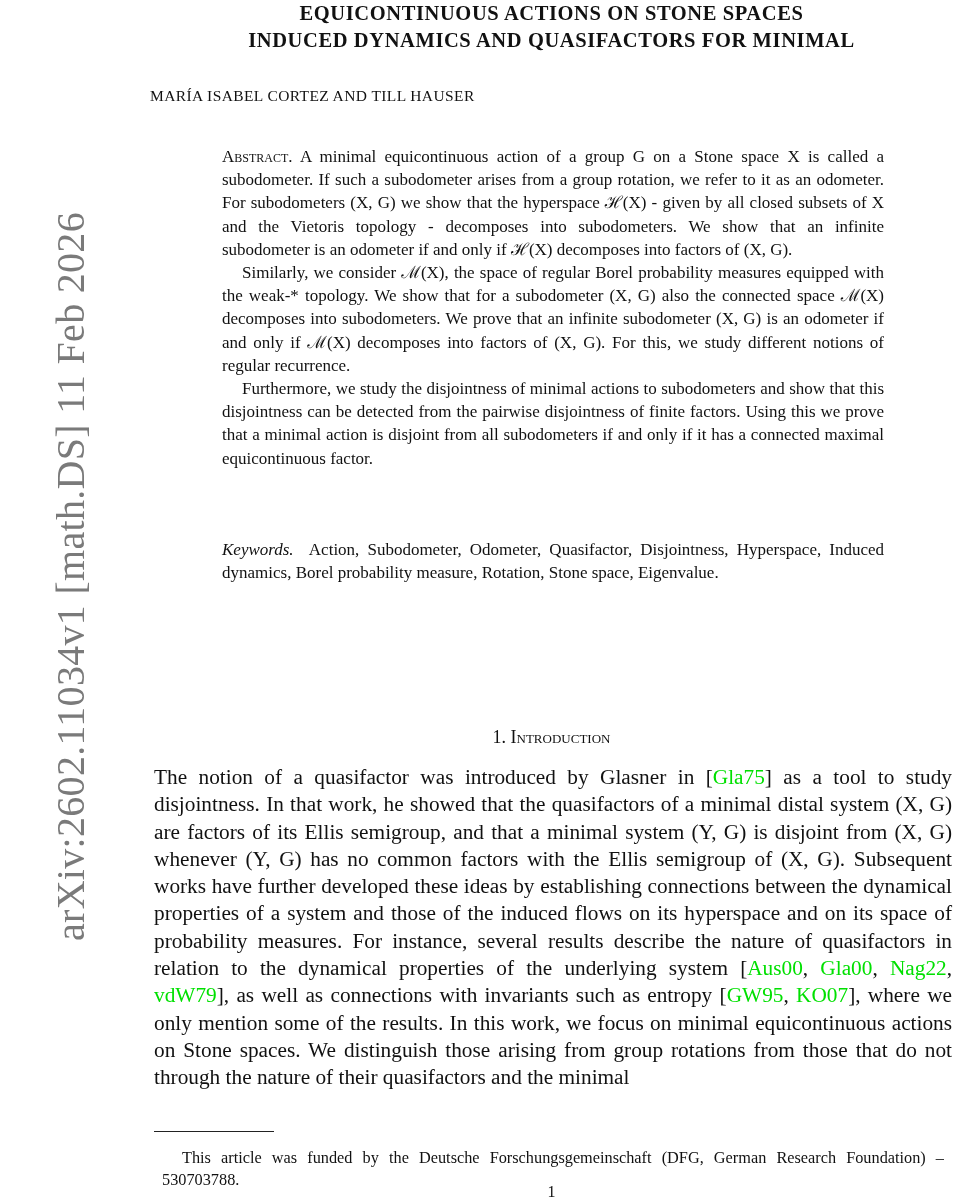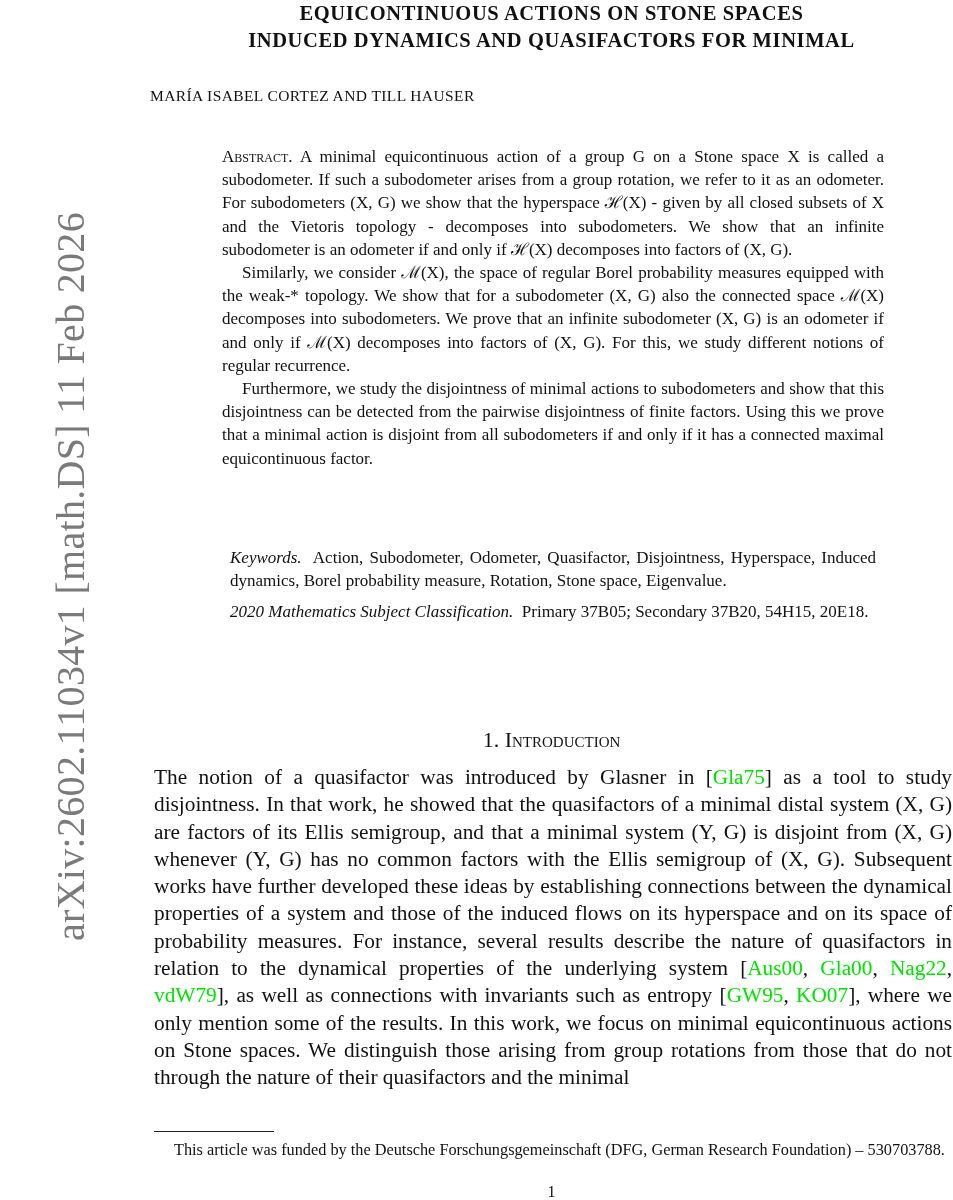--- a/index.html
+++ b/index.html
@@ -6,28 +6,28 @@
   body { width: 953px; height: 1200px; position: relative; overflow: hidden; font-family: "Liberation Serif", "DejaVu Serif", serif; color: #111; }
   .side { position: absolute; left: 0; top: 0; width: 60px; height: 1200px; }
   .side-text { position: absolute; left: 47px; top: 941px; transform-origin: 0 0; transform: rotate(-90deg); white-space: nowrap; font-size: 40px; color: #7a7a7a; letter-spacing: 0.3px; }
   .title { position: absolute; left: 150px; top: 0; width: 803px; text-align: center; font-weight: bold; font-size: 20.5px; line-height: 27px; letter-spacing: 0.6px; }
   .authors { position: absolute; left: 150px; top: 87px; width: 803px; text-align: left; font-size: 15.5px; letter-spacing: 0.4px; }
   .abstract { position: absolute; left: 222px; top: 145px; width: 662px; font-size: 17px; line-height: 23.2px; text-align: justify; }
   .abstract p { margin: 0; }
   .abstract p.ind { text-indent: 20px; }
   .sc { font-variant: small-caps; margin-top: 45px; }
   .meta { position: absolute; left: 222px; top: 538px; width: 662px; font-size: 17px; line-height: 23.2px; text-align: justify; }
-  .meta p { margin: 8px; }
-  .section { position: absolute; left: 150px; top: 727px; width: 803px; text-align: center; font-size: 22px; }
+  .meta p { margin: 0; }
+  .section { position: absolute; left: 150px; top: 727px; width: 803px; text-align: center; font-size: 18px; }
   .body { position: absolute; left: 154px; top: 764px; width: 798px; font-size: 21.3px; line-height: 27.3px; text-align: justify; }
   .body p { margin: 0; }
   .cite { color: #00e000; }
   .fnrule { position: absolute; left: 154px; top: 1131px; width: 120px; border-top: 1px solid #222; }
   .footnote { position: absolute; left: 154px; top: 1139px; width: 798px; font-size: 16.3px; line-height: 21.5px; text-align: justify; }
-  .footnote p { margin: 0; text-indent: 20px; }
+  .footnote p { margin: 8px; text-indent: 20px; }
   .pagenum { position: absolute; left: 150px; top: 1183px; width: 803px; text-align: center; font-size: 16px; }
 </style>
 </head>
 <body>
 
 <div class="side">
   <div class="side-text">arXiv:2602.11034v1  [math.DS]  11 Feb 2026</div>
 </div>
 
 <div class="title">
@@ -38,21 +38,20 @@
 <div class="authors">MARÍA ISABEL CORTEZ AND TILL HAUSER</div>
 
 <div class="abstract">
   <p><span class="sc">Abstract.</span> <span>A minimal equicontinuous action of a group G on a Stone space X is called a subodometer. If such a subodometer arises from a group rotation, we refer to it as an odometer. For subodometers (X, G) we show that the hyperspace ℋ(X) - given by all closed subsets of X and the Vietoris topology - decomposes into subodometers. We show that an infinite subodometer is an odometer if and only if ℋ(X) decomposes into factors of (X, G).</span></p>
   <p class="ind">Similarly, we consider ℳ(X), the space of regular Borel probability measures equipped with the weak-* topology. We show that for a subodometer (X, G) also the connected space ℳ(X) decomposes into subodometers. We prove that an infinite subodometer (X, G) is an odometer if and only if ℳ(X) decomposes into factors of (X, G). For this, we study different notions of regular recurrence.</p>
   <p class="ind">Furthermore, we study the disjointness of minimal actions to subodometers and show that this disjointness can be detected from the pairwise disjointness of finite factors. Using this we prove that a minimal action is disjoint from all subodometers if and only if it has a connected maximal equicontinuous factor.</p>
 </div>
 
 <div class="meta">
   <p><i>Keywords.</i>&nbsp; <span>Action, Subodometer, Odometer, Quasifactor, Disjointness, Hyperspace, Induced dynamics, Borel probability measure, Rotation, Stone space, Eigenvalue.</span></p>
-  <p><i>2020 Mathematics Subject Classification.</i>&nbsp; <span>Primary 37B05; Secondary 37B20, 54H15, 20E18.</span></p>
 </div>
 
 <div class="section">
   <span>1.</span> <span class="sc">Introduction</span>
 </div>
 
 <div class="body">
   <p><span>The notion of a quasifactor was introduced by Glasner in </span>[<a class="cite">Gla75</a>]<span> as a tool to study disjointness. In that work, he showed that the quasifactors of a minimal distal system (X, G) are factors of its Ellis semigroup, and that a minimal system (Y, G) is disjoint from (X, G) whenever (Y, G) has no common factors with the Ellis semigroup of (X, G). Subsequent works have further developed these ideas by establishing connections between the dynamical properties of a system and those of the induced flows on its hyperspace and on its space of probability measures. For instance, several results describe the nature of quasifactors in relation to the dynamical properties of the underlying system </span>[<a class="cite">Aus00</a>, <a class="cite">Gla00</a>, <a class="cite">Nag22</a>, <a class="cite">vdW79</a>]<span>, as well as connections with invariants such as entropy </span>[<a class="cite">GW95</a>, <a class="cite">KO07</a>]<span>, where we only mention some of the results. In this work, we focus on minimal equicontinuous actions on Stone spaces. We distinguish those arising from group rotations from those that do not through the nature of their quasifactors and the minimal</span></p>
 </div>
 

